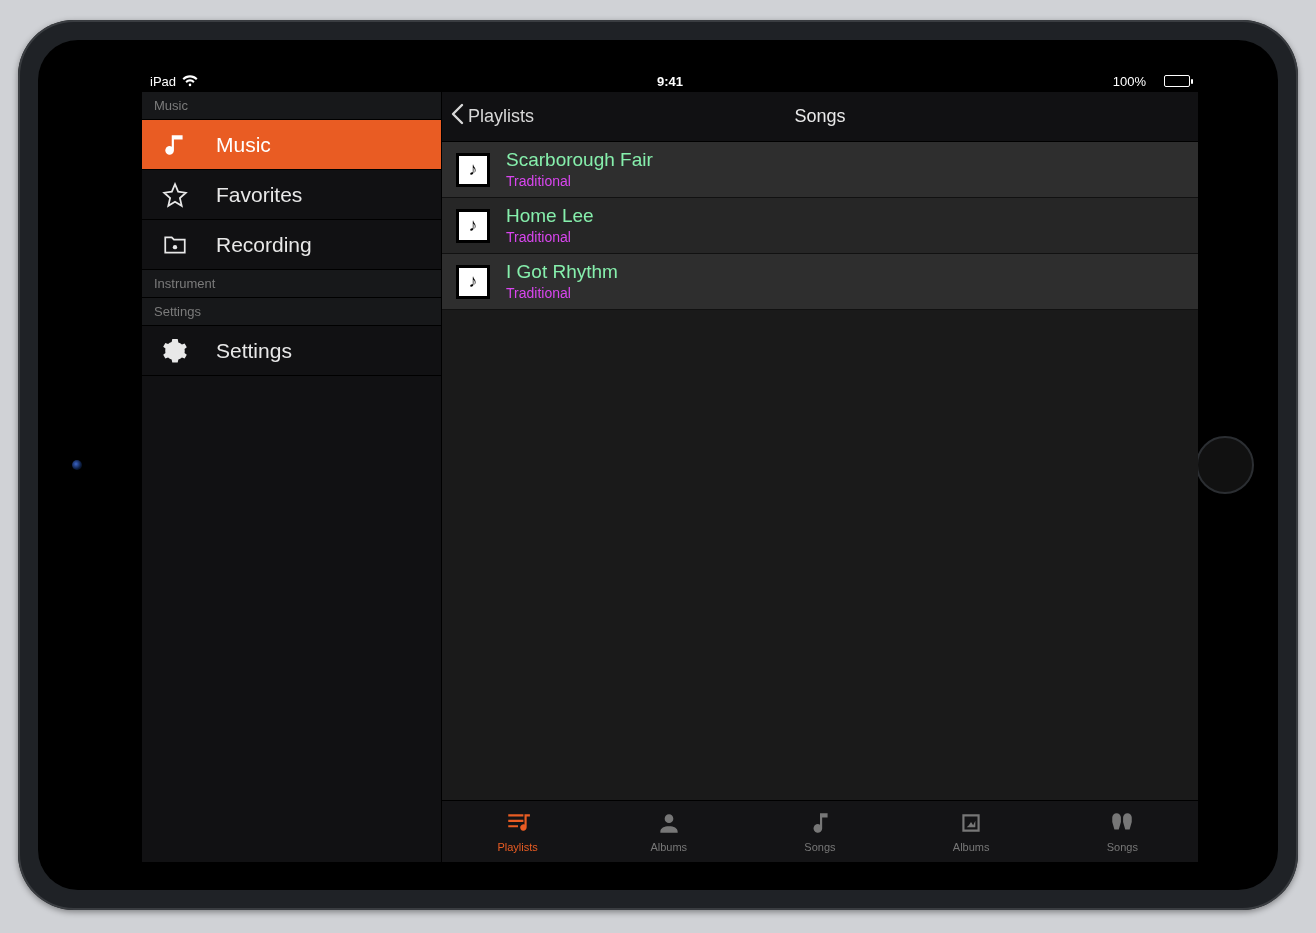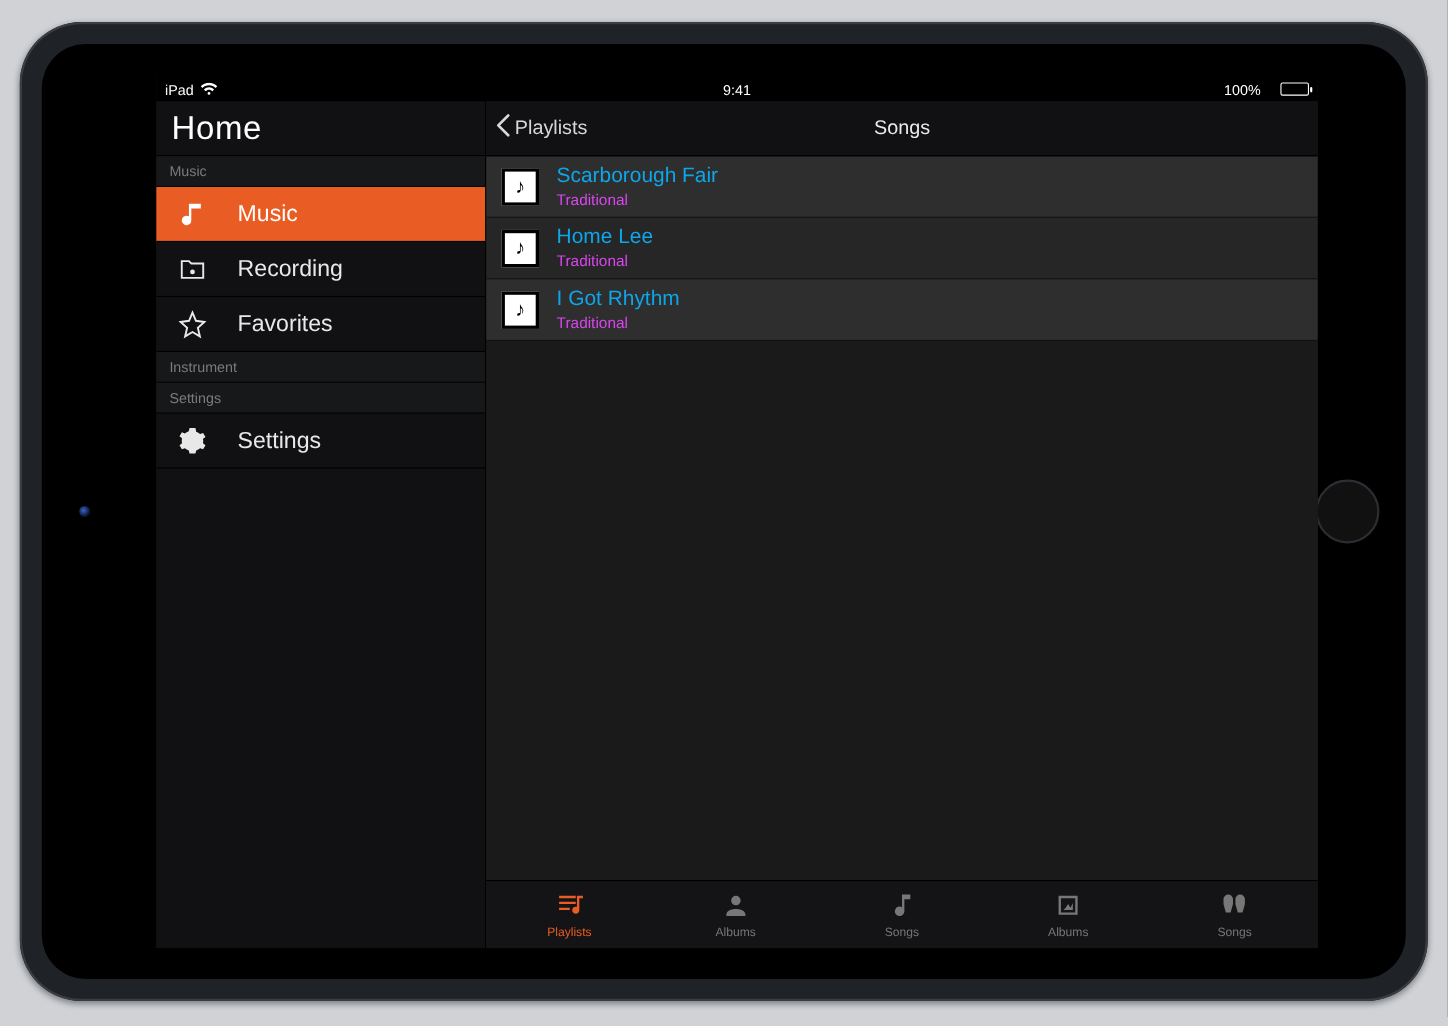--- a/index.html
+++ b/index.html
@@ -25,21 +25,21 @@
   .screen {
     position:absolute; left:104px; top:30px; width:1056px; height:792px;
     background:#131313; overflow:hidden; display:flex; flex-direction:column;
   }
   
   .statusbar {
     height:22px; background:#000; color:#fff; font-size:13px; display:flex;
     align-items:center; padding:0 8px; position:relative;
   }
   .statusbar .left { display:flex; align-items:center; gap:6px; }
-  .statusbar .center { position:absolute; left:50%; transform:translateX(-50%); font-weight:400;}
+  .statusbar .center { position:absolute; left:50%; transform:translateX(-50%); font-weight:700;}
   .statusbar .right { margin-left:auto; display:flex; align-items:center; gap:18px; }
   .wifi svg, .battery svg { display:block; }
   .battery-shell { width:26px; height:12px; border:1px solid #fff; border-radius:2px; position:relative;}
   .battery-shell:after { content:""; position:absolute; right:-4px; top:3px; width:2px; height:5px; background:#fff; border-radius:1px;}
   .battery-fill { background:#fff; width:100%; height:100%; }
 
   
   .app-body { flex:1; display:flex; min-height:0; }
 
   
@@ -56,21 +56,21 @@
   .navbar { height:50px; background:#111113; border-bottom:1px solid #000; position:relative; display:flex; align-items:center; }
   .nav-back { display:flex; align-items:center; gap:4px; color:#d8d8d8; font-size:18px; padding:0 8px; cursor:pointer; }
   .nav-title { position:absolute; left:50%; transform:translateX(-50%); color:#eaeaea; font-size:18px; font-weight:500;}
   .content { flex:1; overflow:auto; background:#1a1a1a; }
   .song-row { display:flex; align-items:center; height:56px; padding:0 14px; gap:16px; border-bottom:1px solid #111; cursor:pointer;}
   .song-row:nth-child(odd){ background:#2e2e2e; }
   .song-row:nth-child(even){ background:#262626; }
   .song-art { width:34px; height:34px; background:#fff; border:3px solid #000; display:flex; align-items:center; justify-content:center;}
   .song-art span { color:#000; font-size:18px; }
   .song-meta { display:flex; flex-direction:column; }
-  .song-title { color:#0ea5e9; font-size:19px; line-height:1.1;}
+  .song-title { color:#86efac; font-size:19px; line-height:1.1;}
   .song-sub { color:#d946ef; font-size:14px; margin-top:2px;}
 
   .tabbar { height:62px; background:#141416; border-top:1px solid #000; display:flex; justify-content:space-around; align-items:center; }
   .tab { display:flex; flex-direction:column; align-items:center; gap:3px; color:#777; font-size:11px; cursor:pointer; width:80px;}
   .tab.active { color:#e95c23; }
   .tab svg { width:26px; height:26px; }
 
   .sidebar svg { fill:#e8e8e8; }
   .side-item.active svg { fill:#fff; }
 </style>
@@ -96,52 +96,49 @@
         <div class="center">9:41</div>
         <div class="right">
           <span>100%</span>
           <span class="battery-shell"><span class="battery-fill"></span></span>
         </div>
       </div>
 
       <div class="app-body">
 
         <aside class="sidebar">
-          <div class="sidebar-header">
-            <h1>Home</h1>
-          </div>
 
           <div class="section-label">Music</div>
 
           <div class="side-item active">
             <span class="ic">
               <svg width="26" height="26" viewBox="0 0 24 24">
                   <path d="M9 3v10.55A4 4 0 1011 17V7h8V3H9z"></path>
                 </svg>
             </span>
             <span>Music</span>
+          </div>
+
+          <div class="side-item">
+            <span class="ic">
+              <svg width="26" height="26" viewBox="0 0 24 24">
+                  <path d="M12 2l2.9 6.9L22 9.9l-5.5 4.9L18.2 22 12 18.3 5.8 22l1.7-7.2L2 9.9l7.1-1L12 2z" fill="none" stroke="#e8e8e8" stroke-width="1.6"></path>
+                </svg>
+            </span>
+            <span>Favorites</span>
           </div>
 
           <div class="side-item">
             <span class="ic">
               <svg width="26" height="26" viewBox="0 0 24 24">
                   <path d="M3 5h6l2 2h10v12H3V5z" fill="none" stroke="#e8e8e8" stroke-width="1.6"></path>
                   <circle cx="12" cy="14" r="2" fill="#e8e8e8"></circle>
                 </svg>
             </span>
             <span>Recording</span>
-          </div>
-
-          <div class="side-item">
-            <span class="ic">
-              <svg width="26" height="26" viewBox="0 0 24 24">
-                  <path d="M12 2l2.9 6.9L22 9.9l-5.5 4.9L18.2 22 12 18.3 5.8 22l1.7-7.2L2 9.9l7.1-1L12 2z" fill="none" stroke="#e8e8e8" stroke-width="1.6"></path>
-                </svg>
-            </span>
-            <span>Favorites</span>
           </div>
 
           <div class="section-label">Instrument</div>
 
 
           <div class="section-label">Settings</div>
 
           <div class="side-item">
             <span class="ic">
               <svg width="26" height="26" viewBox="0 0 24 24">

